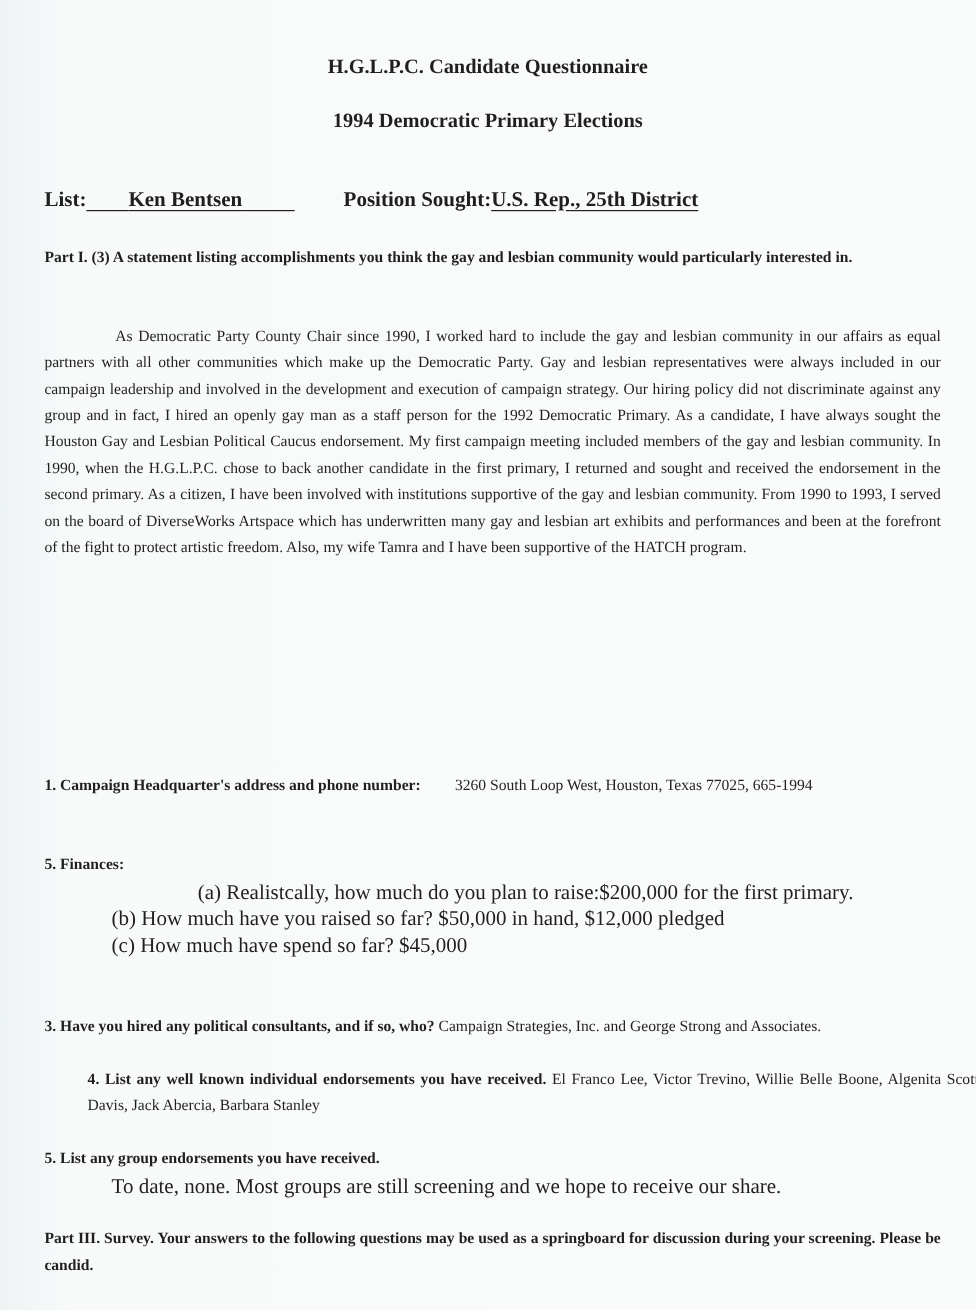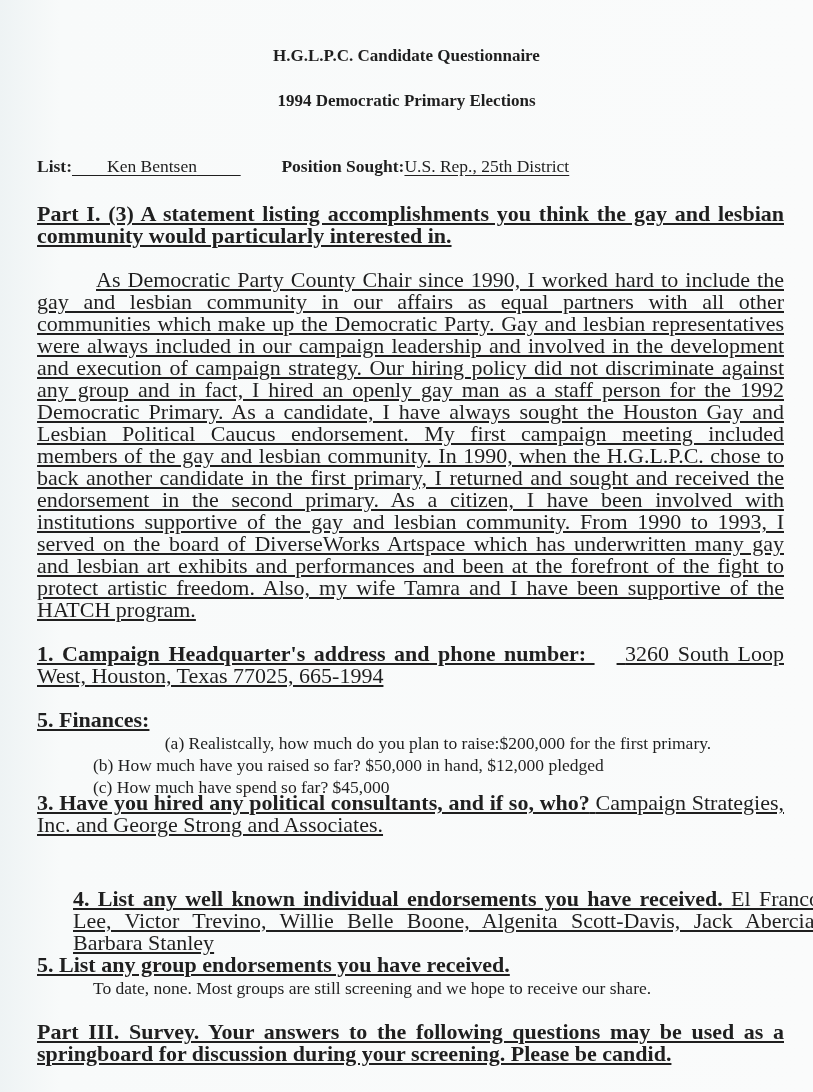--- a/index.html
+++ b/index.html
@@ -17,23 +17,23 @@
     .center {
       position: absolute; left: 0; width: 813px; text-align: center;
       font-weight: bold; font-size: 17px;
     }
     .title { top: 46px; }
     .subtitle { top: 91px; }
     .row {
       position: absolute; left: 37px; font-size: 17.5px;
       font-weight: bold; white-space: nowrap;
     }
-    .ul { font-weight: normal; text-decoration: underline; text-underline-offset: 3px; margin-top: 19px; }
+    .ul { font-weight: bold; text-decoration: underline; text-underline-offset: 3px; margin-top: 19px; }
     .block {
-      position: absolute; left: 37px; width: 747px; font-size: 22px; line-height: 22px; text-decoration: underline;
+      position: absolute; left: 37px; width: 747px; font-size: 13px; line-height: 22px;
     }
     .bold { font-weight: bold; }
     .justify { text-align: justify; text-align-last: left; }
     .indent { text-indent: 59px; }
     .sub { position: absolute; left: 93px; font-size: 17.5px; line-height: 22px; white-space: nowrap; }
     .sub-a { width: 690px; display: flex; justify-content: center; }
   </style>
 </head>
 <body>
 
@@ -60,21 +60,21 @@
   </div>
 
   <div class="block bold" style="top:709px;">5. Finances:</div>
   <div class="sub sub-a" style="top:732px;">
     <span>(a) Realistcally, how much do you plan to raise:</span>
     <span>$200,000 for the first primary.</span>
   </div>
   <div class="sub" style="top:754px;">(b) How much have you raised so far? $50,000 in hand, $12,000 pledged</div>
   <div class="sub" style="top:776px;">(c) How much have spend so far? $45,000</div>
 
-  <div class="block justify" style="top:792px;">
+  <div class="block justify" style="top:844px;">
     <span class="bold">3. Have you hired any political consultants, and if so, who?</span>
     <span>Campaign Strategies, Inc. and George Strong and Associates.</span>
   </div>
 
   <div class="block justify" style="top:888px;margin-left:36px;">
     <span class="bold">4. List any well known individual endorsements you have received.</span>
     <span>El Franco Lee, Victor Trevino, Willie Belle Boone, Algenita Scott-Davis, Jack Abercia, Barbara Stanley</span>
   </div>
 
   <div class="block bold" style="top:954px;">5. List any group endorsements you have received.</div>

